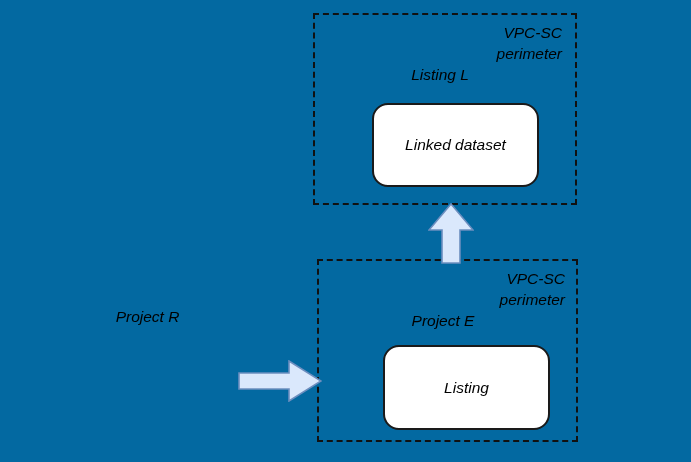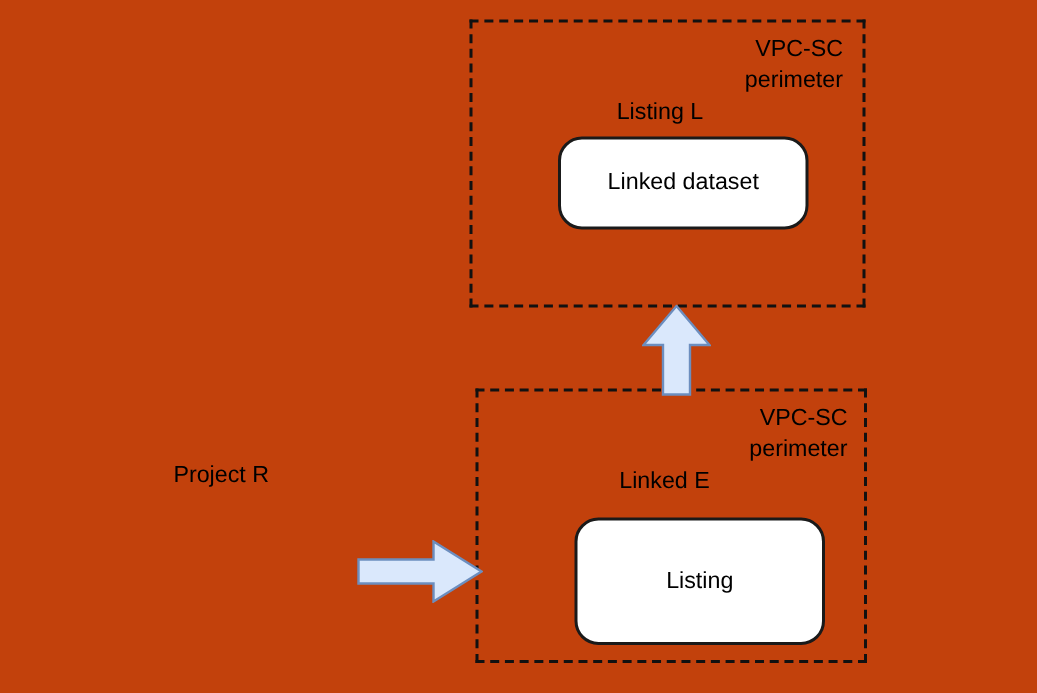--- a/index.html
+++ b/index.html
@@ -9,22 +9,23 @@
     background: #ffffff;
   }
   body {
     font-family: "Liberation Sans", sans-serif;
     color: #000000;
   }
   #canvas {
     position: relative;
     width: 691px;
     height: 462px;
-    background: #c2410c;
+    background: #0369a1;
     overflow: hidden;
+    font-style: italic;
   }
 
   
   .perimeter {
     position: absolute;
     border: 2px dashed #111111;
     box-sizing: border-box;
     background: transparent;
   }
   #perimeter-top {
@@ -95,23 +96,23 @@
     justify-content: center;
   }
   .node-text {
     font-size: 15.5px;
     color: #000000;
     text-align: center;
     line-height: 20px;
   }
   #node-linked-dataset {
     left: 372px;
-    top: 91px;
+    top: 103px;
     width: 167px;
-    height: 62px;
+    height: 84px;
   }
   #node-listing {
     left: 383px;
     top: 345px;
     width: 167px;
     height: 85px;
   }
   #node-caller {
     left: 61px;
     top: 340px;
@@ -150,21 +151,21 @@
 
   <div class="node" id="node-linked-dataset">
     <span class="node-text">Linked dataset</span>
   </div>
 
   <div class="perimeter" id="perimeter-bottom"></div>
 
   <div class="label label-right" id="perimeter-label-bottom">VPC-SC
 perimeter</div>
 
-  <div class="label label-center" id="project-label-bottom">Linked E</div>
+  <div class="label label-center" id="project-label-bottom">Project E</div>
 
   <div class="node" id="node-listing">
     <span class="node-text">Listing</span>
   </div>
 
   <div class="label label-center" id="project-label-left">Project R</div>
 
 
   <svg class="arrow" id="arrow-caller-to-listing" viewBox="0 0 84 42" preserveAspectRatio="none">
     <polygon points="1,13 51,13 51,1 83,21 51,41 51,29 1,29" fill="#dae8fc" stroke="#6c8ebf" stroke-width="1.6" stroke-linejoin="miter"></polygon>

